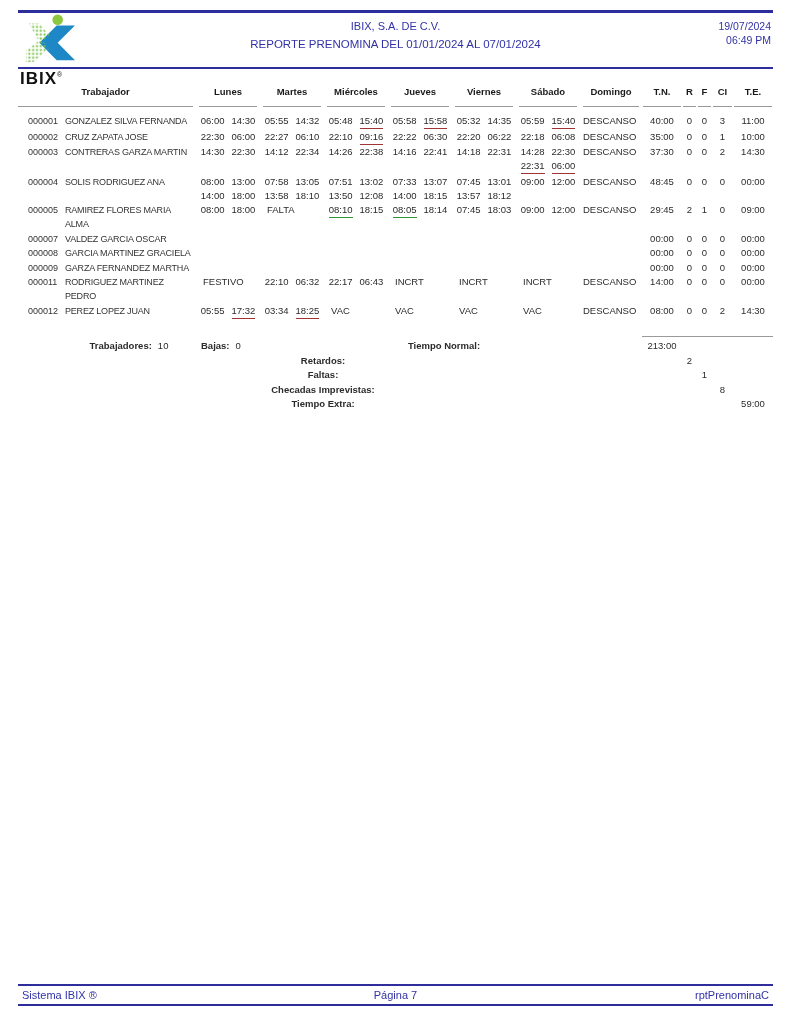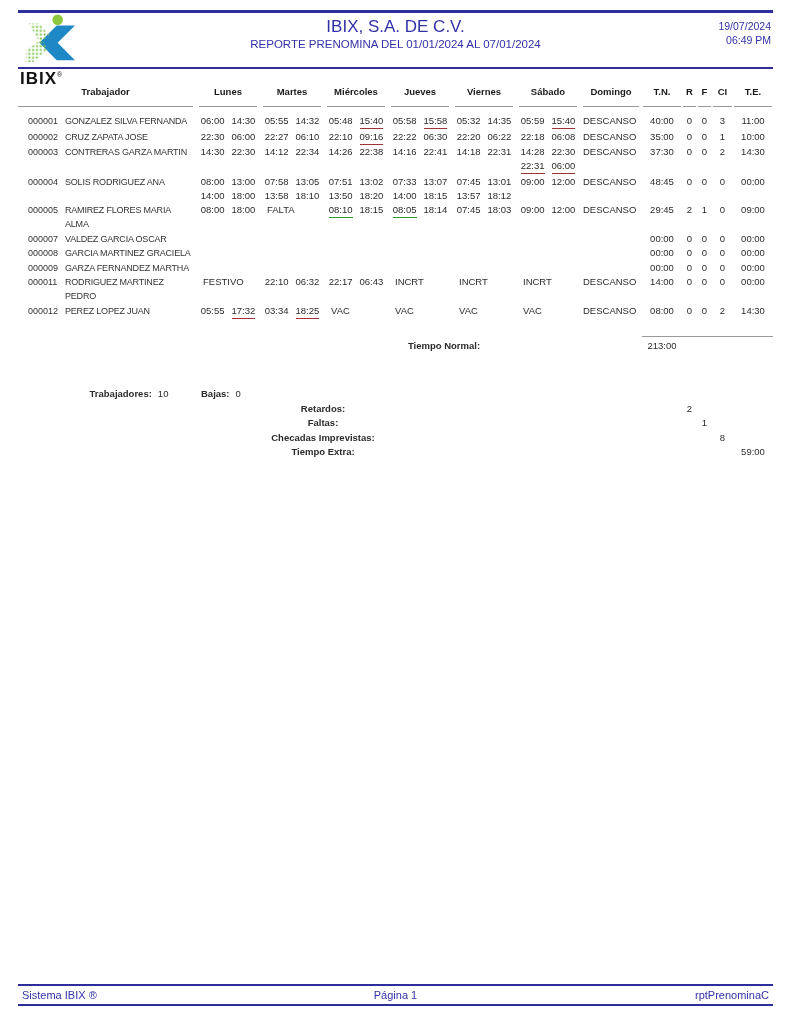--- a/index.html
+++ b/index.html
@@ -11,21 +11,21 @@
   }
   .rule { position:absolute; left:18px; right:18px; height:3px; background:var(--rule_blue,#2d2d9b); }
   .rule-top { top:10px; }
   .rule-head-bottom { top:67px; height:2px; }
 
   
   .logo-wrap { position:absolute; left:20px; top:14px; width:70px; }
   .logo-name { font-size:17px; font-weight:800; color:#111; letter-spacing:1px; line-height:14px; }
   .logo-reg { font-size:7px; vertical-align:super; font-weight:400; }
   .title-block { position:absolute; left:120px; right:120px; top:17px; text-align:center; color:var(--accent_blue,#3232a8); }
-  .report-title { font-size:17px; line-height:19px; }
+  .report-title { font-size:11px; line-height:19px; }
   .report-subtitle { font-size:11.5px; line-height:16px; }
   .datetime-block { position:absolute; right:20px; top:19px; text-align:right; color:var(--accent_blue,#3232a8); font-size:10.5px; line-height:14px; }
 
   
   .grid { display:grid; grid-template-columns:44px 134px repeat(6,64px) 62px 40px 15px 15px 21px 40px; }
   .table-area { position:absolute; left:18px; top:86px; width:755px; }
   .thead { font-weight:bold; font-size:9.5px; color:#1a1a1a; }
   .thead .hcell { text-align:center; padding-bottom:9px; border-bottom:1px solid var(--header_underline_gray,#999); margin:0 3px; }
   .thead .hc-trab { grid-column:1 / 3; margin-left:0; }
   .thead .hc-narrow { margin:0 1px; }
@@ -40,21 +40,21 @@
   .mark-ci { border-bottom:1.5px solid var(--mark_unexpected_check,#a03434); }
   .mark-ret { border-bottom:1.5px solid var(--mark_late,#2f9632); }
   .special { display:block; padding-left:7px; line-height:14px; }
   .dom-cell .special { padding-left:3px; }
   .tot { text-align:center; font-size:9.5px; }
 
   
   .summary { margin-top:17px; }
   .sumrow { line-height:14px; font-size:9.5px; margin-bottom:0.5px; }
   .sep-line { grid-column:10 / 15; border-top:1px solid #9a9a9a; height:2px; margin-bottom:1px; }
-  .sum-pair { display:flex; gap:6px; justify-content:center;margin-top:48px; }
+  .sum-pair { display:flex; gap:6px; justify-content:center; }
   .sum-pair .lbl { font-weight:bold; }
   .sum-bajas { justify-content:flex-start; padding-left:5px; }
   .sum-label { font-weight:bold; text-align:center; padding-right:14px; }
   .sum-val { text-align:center; }
 
   
   .footer { position:absolute; left:18px; right:18px; top:984px; }
   .footer .rule-f { position:static; display:block; width:100%; height:2px; background:var(--rule_blue,#2d2d9b); }
   .footer-text { display:flex; justify-content:space-between; align-items:center; color:var(--accent_blue,#3232a8); font-size:11px; padding:3px 4px 3px 4px; }
   .footer-center { position:absolute; left:0; right:0; text-align:center; }
@@ -282,21 +282,21 @@
               <span class="time">18:10</span>
             </div>
           </div>
           <div class="cell day-cell">
             <div class="time-line">
               <span class="time">07:51</span>
               <span class="time">13:02</span>
             </div>
             <div class="time-line">
               <span class="time">13:50</span>
-              <span class="time">18:20</span>
+              <span class="time">12:08</span>
             </div>
           </div>
           <div class="cell day-cell">
             <div class="time-line">
               <span class="time">07:33</span>
               <span class="time">13:07</span>
             </div>
             <div class="time-line">
               <span class="time">14:00</span>
               <span class="time">18:15</span>
@@ -526,19 +526,19 @@
           <div class="sum-label" style="grid-column: 1 / 10;">Tiempo Extra:</div>
           <div class="sum-val" style="grid-column: 14;">59:00</div>
         </div>
       </div>
   </div>
 
   <div class="footer">
     <div class="rule-f"></div>
     <div class="footer-text">
       <span>Sistema IBIX ®</span>
-      <span class="footer-center">Página 1</span>
+      <span class="footer-center">Página 7</span>
       <span class="footer-right">rptPrenominaC</span>
     </div>
     <div class="rule-f"></div>
   </div>
 
 </div>
 
 </body></html>

